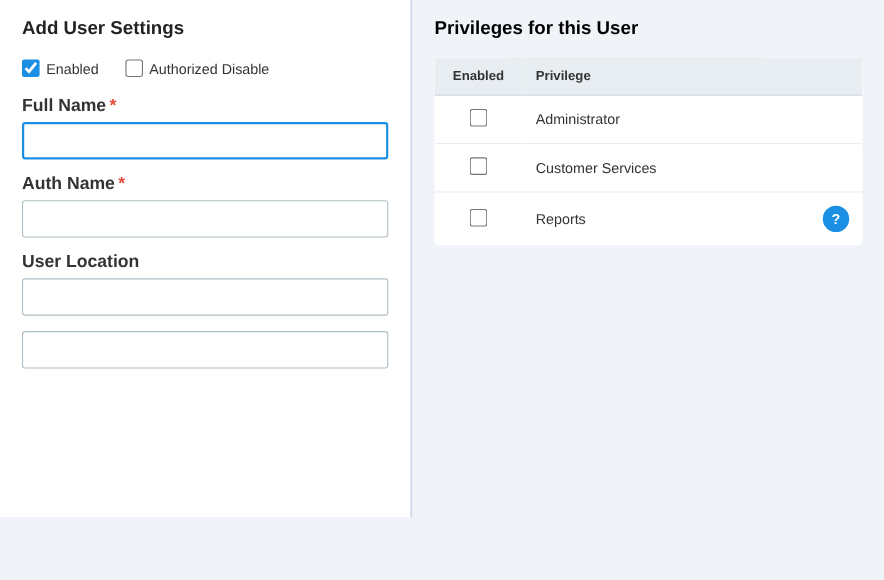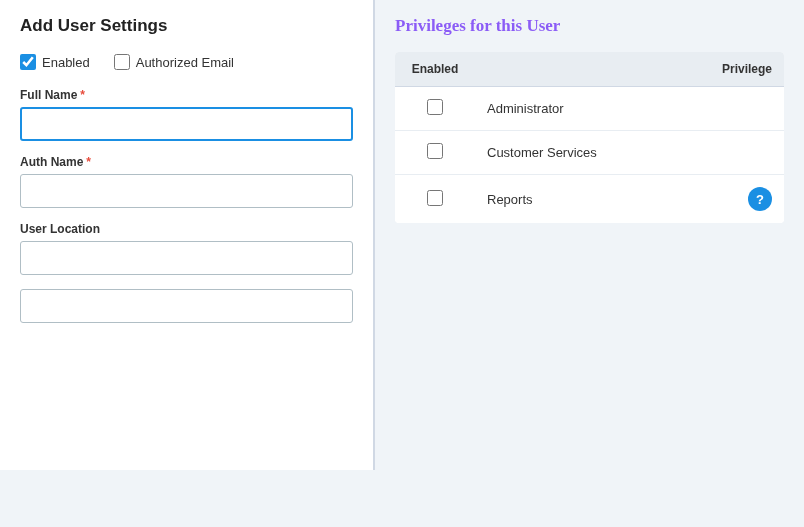--- a/index.html
+++ b/index.html
@@ -67,21 +67,21 @@
       font-size: 13px;
       color: #333;
       cursor: pointer;
     }
 
     .field-group {
       margin-bottom: 14px;
     }
 
     .field-label {
-      font-size: 12px;
+      font-size: 16px;
       font-weight: 600;
       color: #333;
       margin-bottom: 5px;
       display: flex;
       align-items: center;
       gap: 3px;
     }
 
     .required-star {
       color: #e74c3c;
@@ -108,43 +108,42 @@
     .right-panel {
       flex: 1;
       padding: 16px 20px;
       background: #f0f4f8;
       overflow-y: auto;
     }
 
     .right-title {
       font-size: 17px;
       font-weight: 600;
-      color: #8b5cf6;
+      color: #000000;
       margin-bottom: 16px;
-      font-family: Liberation Serif, serif;
     }
 
     .privileges-table {
       width: 100%;
       border-collapse: collapse;
       background: #fff;
       border-radius: 4px;
       overflow: hidden;
     }
 
     .privileges-table thead tr {
       background: #e8edf2;
     }
 
     .privileges-table th {
       padding: 10px 12px;
       font-size: 12px;
       font-weight: 700;
       color: #333;
-      text-align: right;
+      text-align: left;
       border-bottom: 1px solid #d0d8e4;
     }
 
     .privileges-table th:first-child {
       width: 80px;
       text-align: center;
     }
 
     .privileges-table td {
       padding: 12px 12px;
@@ -202,21 +201,21 @@
   <div class="left-panel">
     <div class="panel-title">Add User Settings</div>
 
     <div class="checkbox-row">
       <div class="checkbox-item">
         <input type="checkbox" id="enabled-cb" checked="" style="">
         <label for="enabled-cb">Enabled</label>
       </div>
       <div class="checkbox-item">
         <input type="checkbox" id="auth-cb" style="">
-        <label for="auth-cb">Authorized Email</label>
+        <label for="auth-cb">Authorized Disable</label>
       </div>
     </div>
 
     <div class="field-group">
       <div class="field-label">
         <span>Full Name</span>
         <span class="required-star">*</span>
       </div>
       <input type="text" class="field-input highlighted" style="">
     </div>

